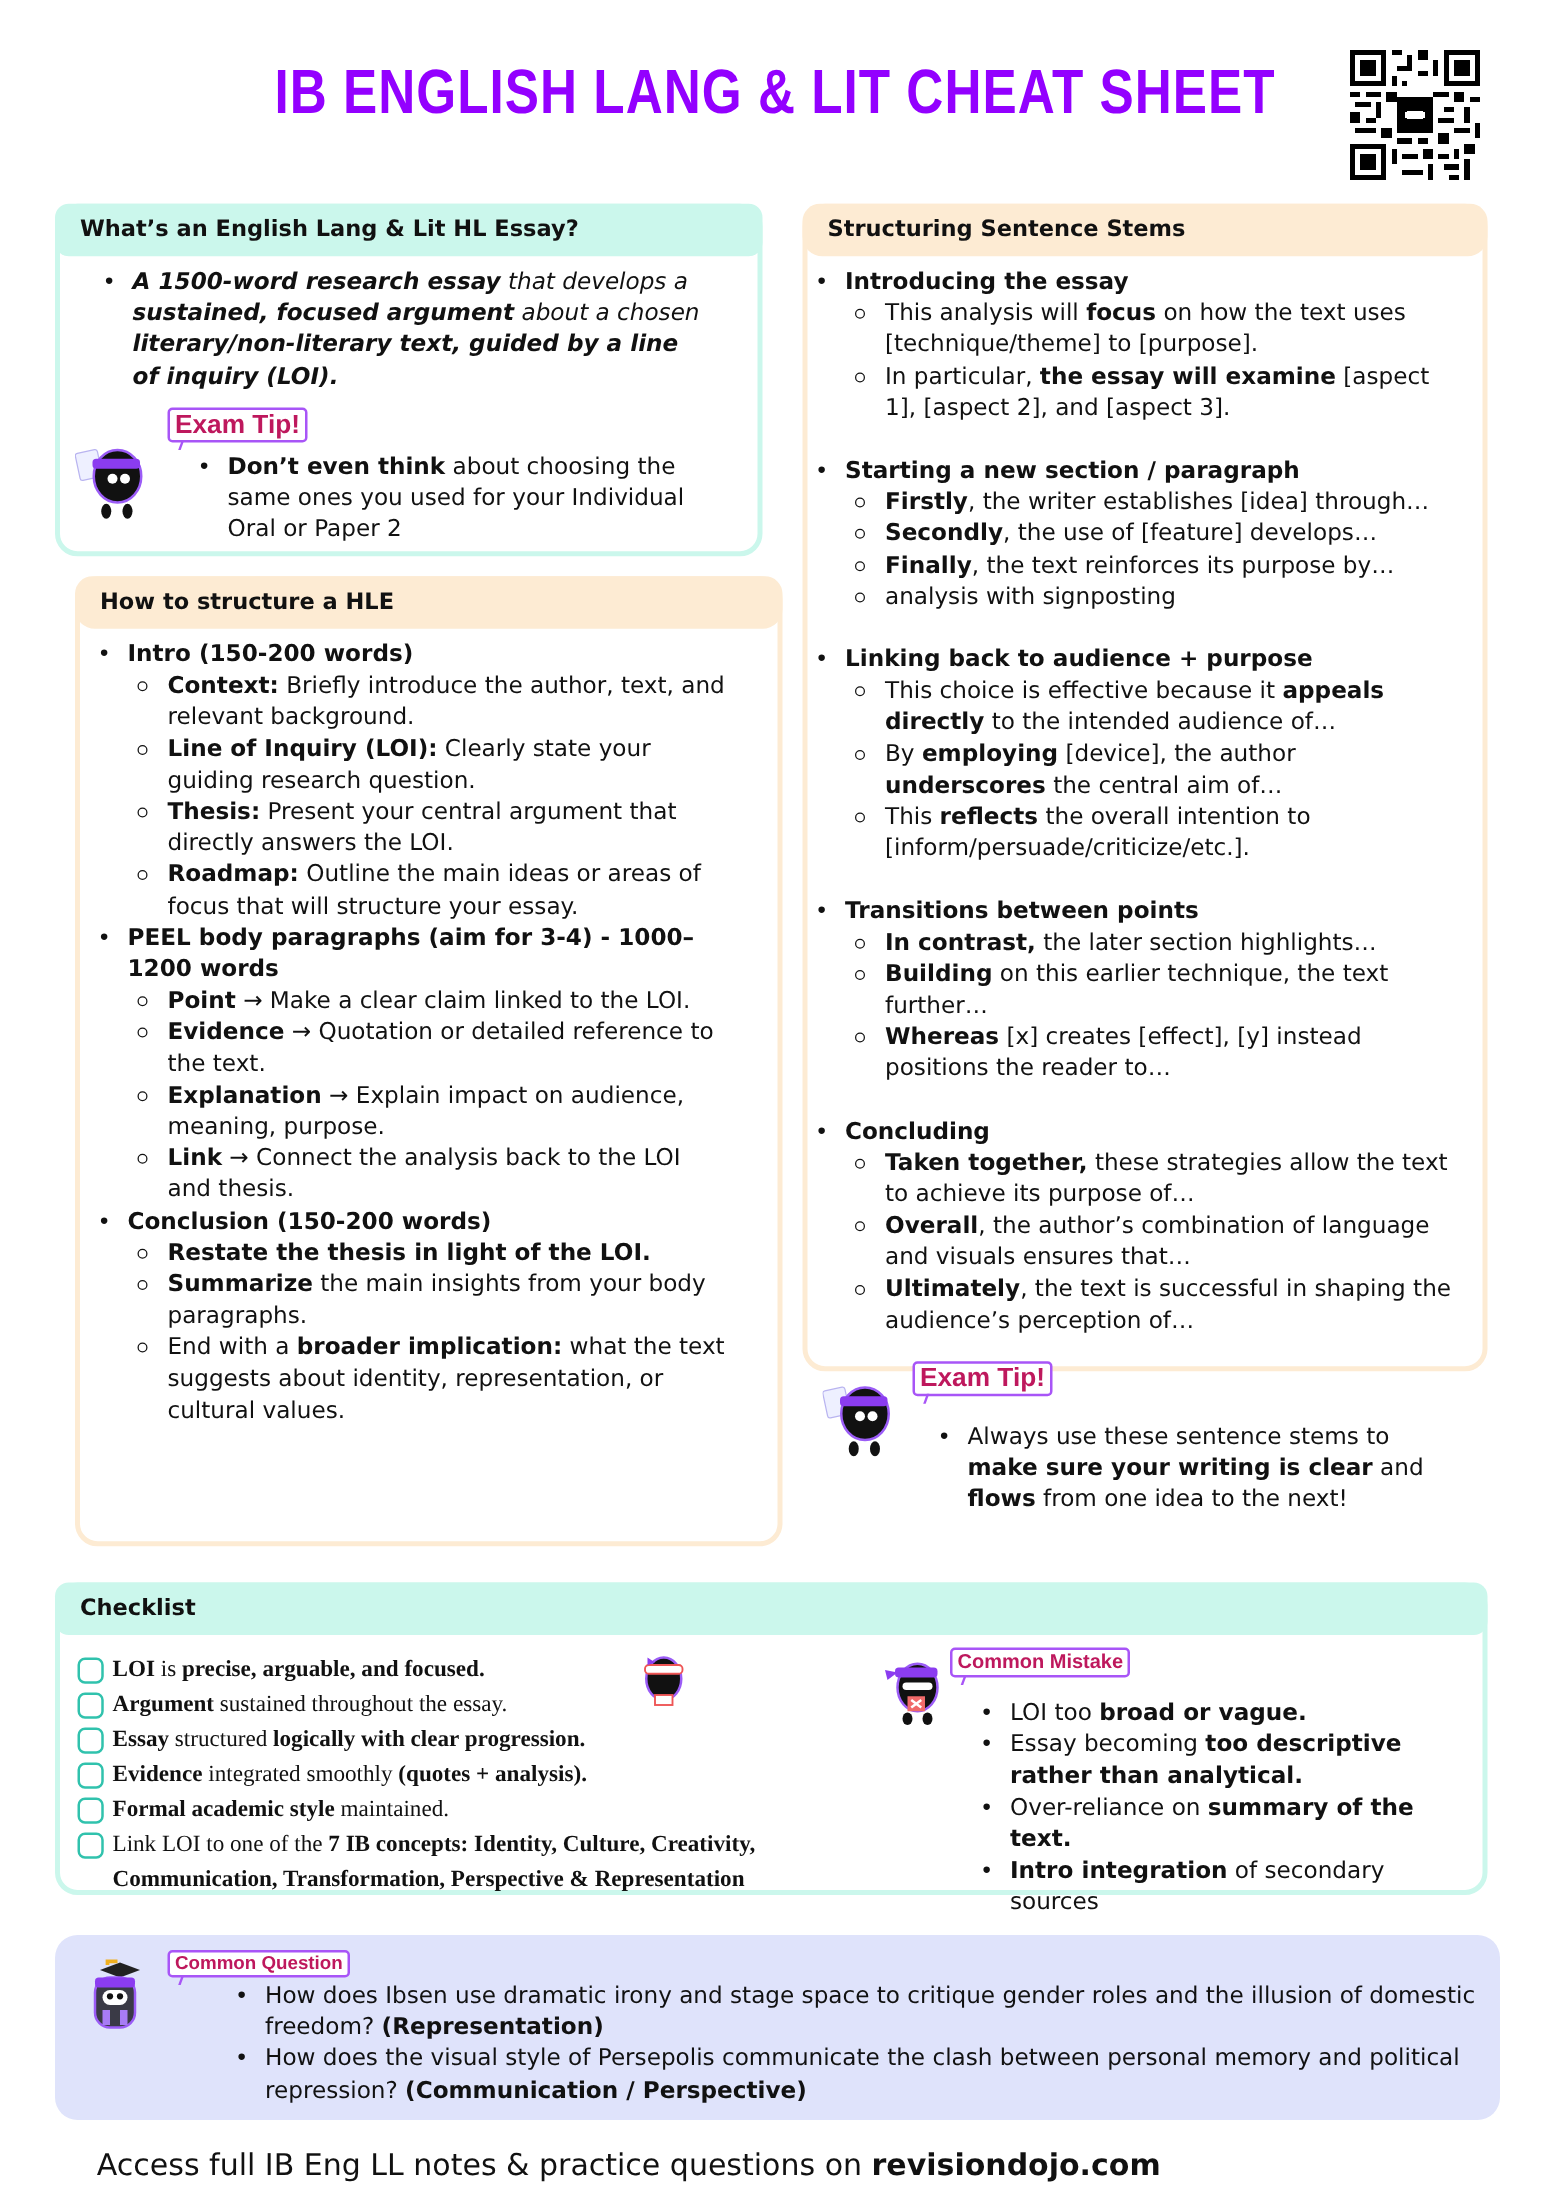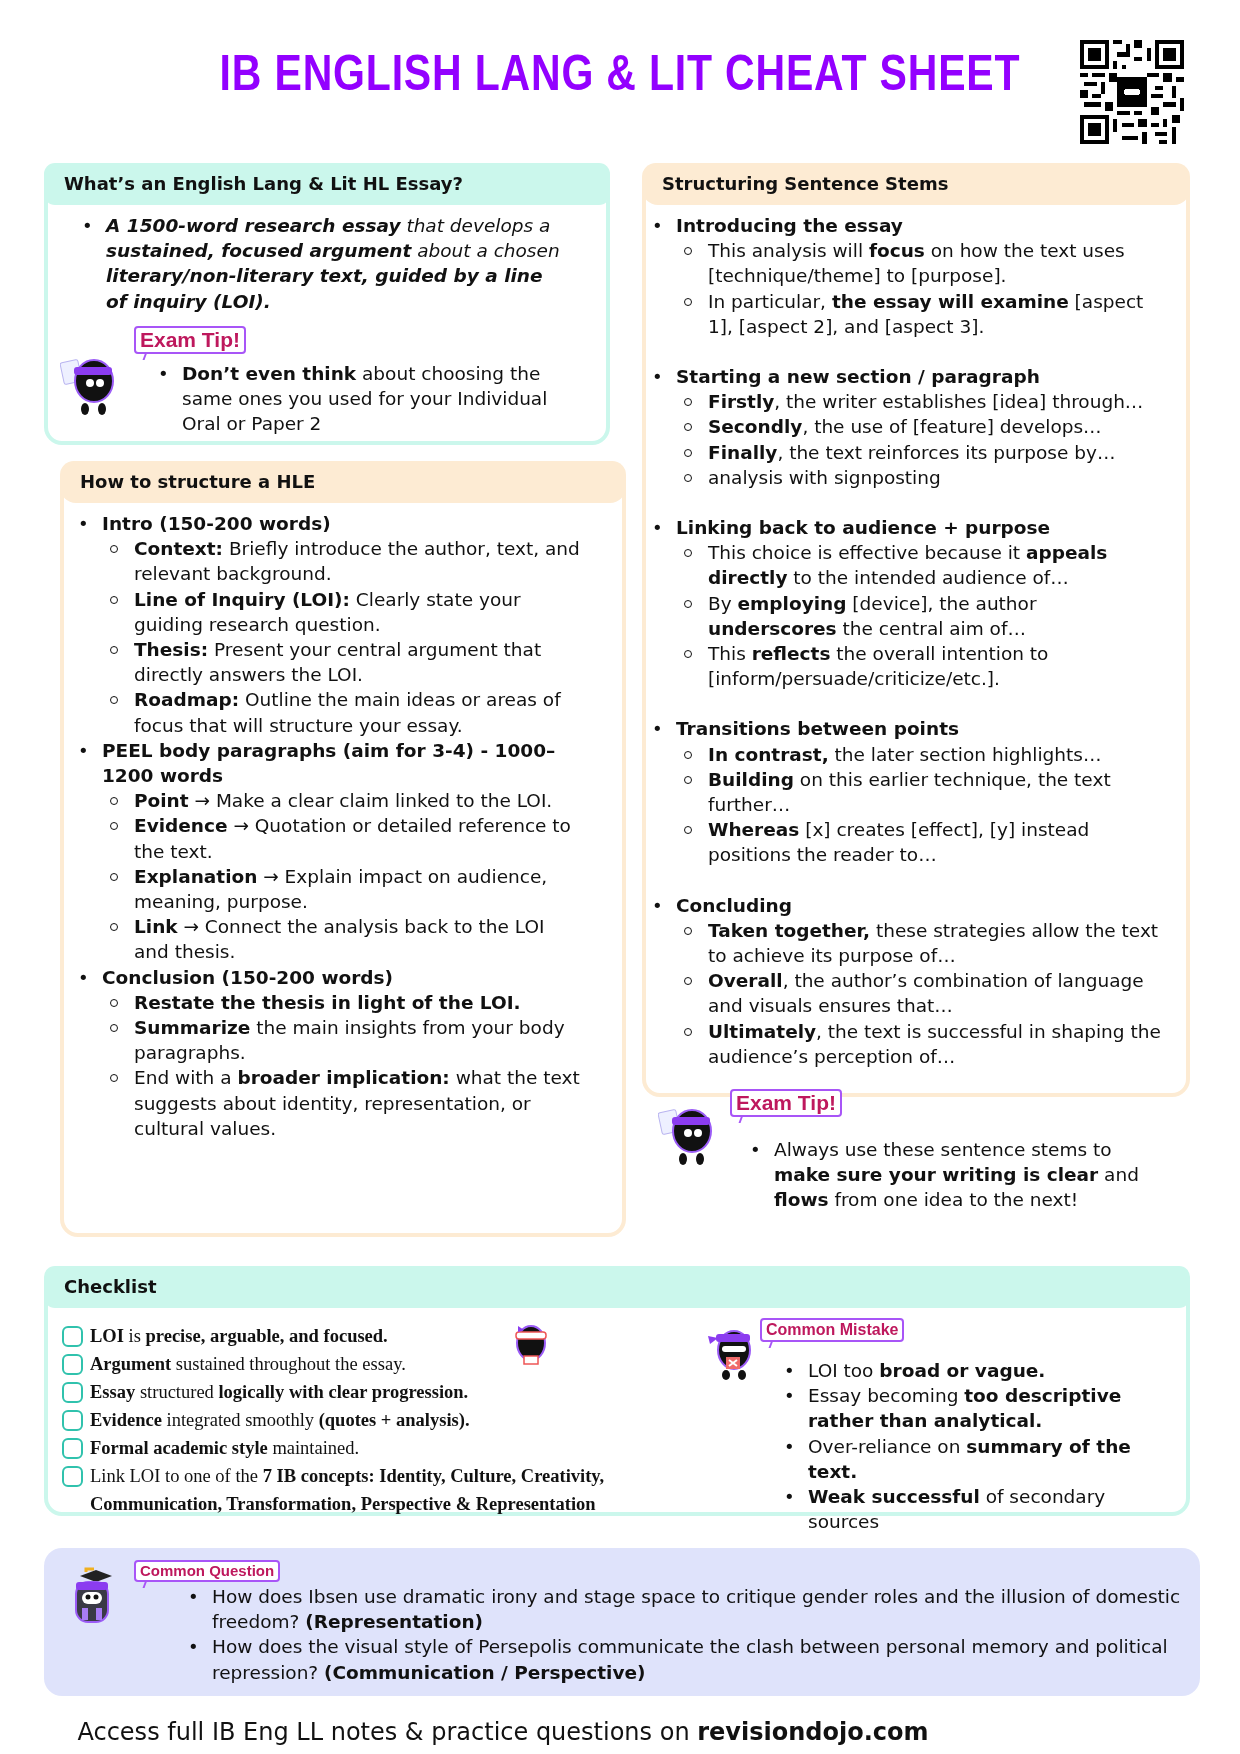--- a/index.html
+++ b/index.html
@@ -259,21 +259,21 @@
     <rect x="22" y="35" width="14" height="12" fill="#f06a6a"></rect>
     <path d="M25 38 l8 6 M33 38 l-8 6" stroke="#fff" stroke-width="2"></path>
     <ellipse cx="22" cy="53" rx="4" ry="5" fill="#111"></ellipse>
       <ellipse cx="38" cy="53" rx="4" ry="5" fill="#111"></ellipse>
   </svg>
   <div class="speech" style="left:712px; top:48px; font-size:16px; line-height:20px;">Common Mistake</div>
   <ul class="l1 body" style="position:absolute; left:722px; top:88px; width:410px;">
     <li><span>LOI too </span><b>broad or vague.</b></li>
     <li><span>Essay becoming </span><b>too descriptive rather than analytical.</b></li>
     <li><span>Over-reliance on </span><b>summary of the text.</b></li>
-    <li><b>Weak successful</b><span> of secondary sources</span></li>
+    <li><b>Intro integration</b><span> of secondary sources</span></li>
   </ul>
 </div>
 
 <div class="cq">
   <svg class="mascot" style="left:22px; top:18px; width:50px; height:66px;" viewBox="0 0 50 66">
     <path d="M14 10 l16 -6 16 6 -16 6z" fill="#222"></path>
       <path d="M20 6 l0 -3 8 0" stroke="#f0b020" stroke-width="3" fill="none"></path>
     <rect x="10" y="16" width="32" height="40" rx="12" fill="#3a3a46" stroke="#9b5cf6" stroke-width="2"></rect>
     <rect x="10" y="16" width="32" height="8" rx="3" fill="#8b3cf0"></rect>
     <rect x="16" y="26" width="20" height="12" rx="6" fill="#fff"></rect>

